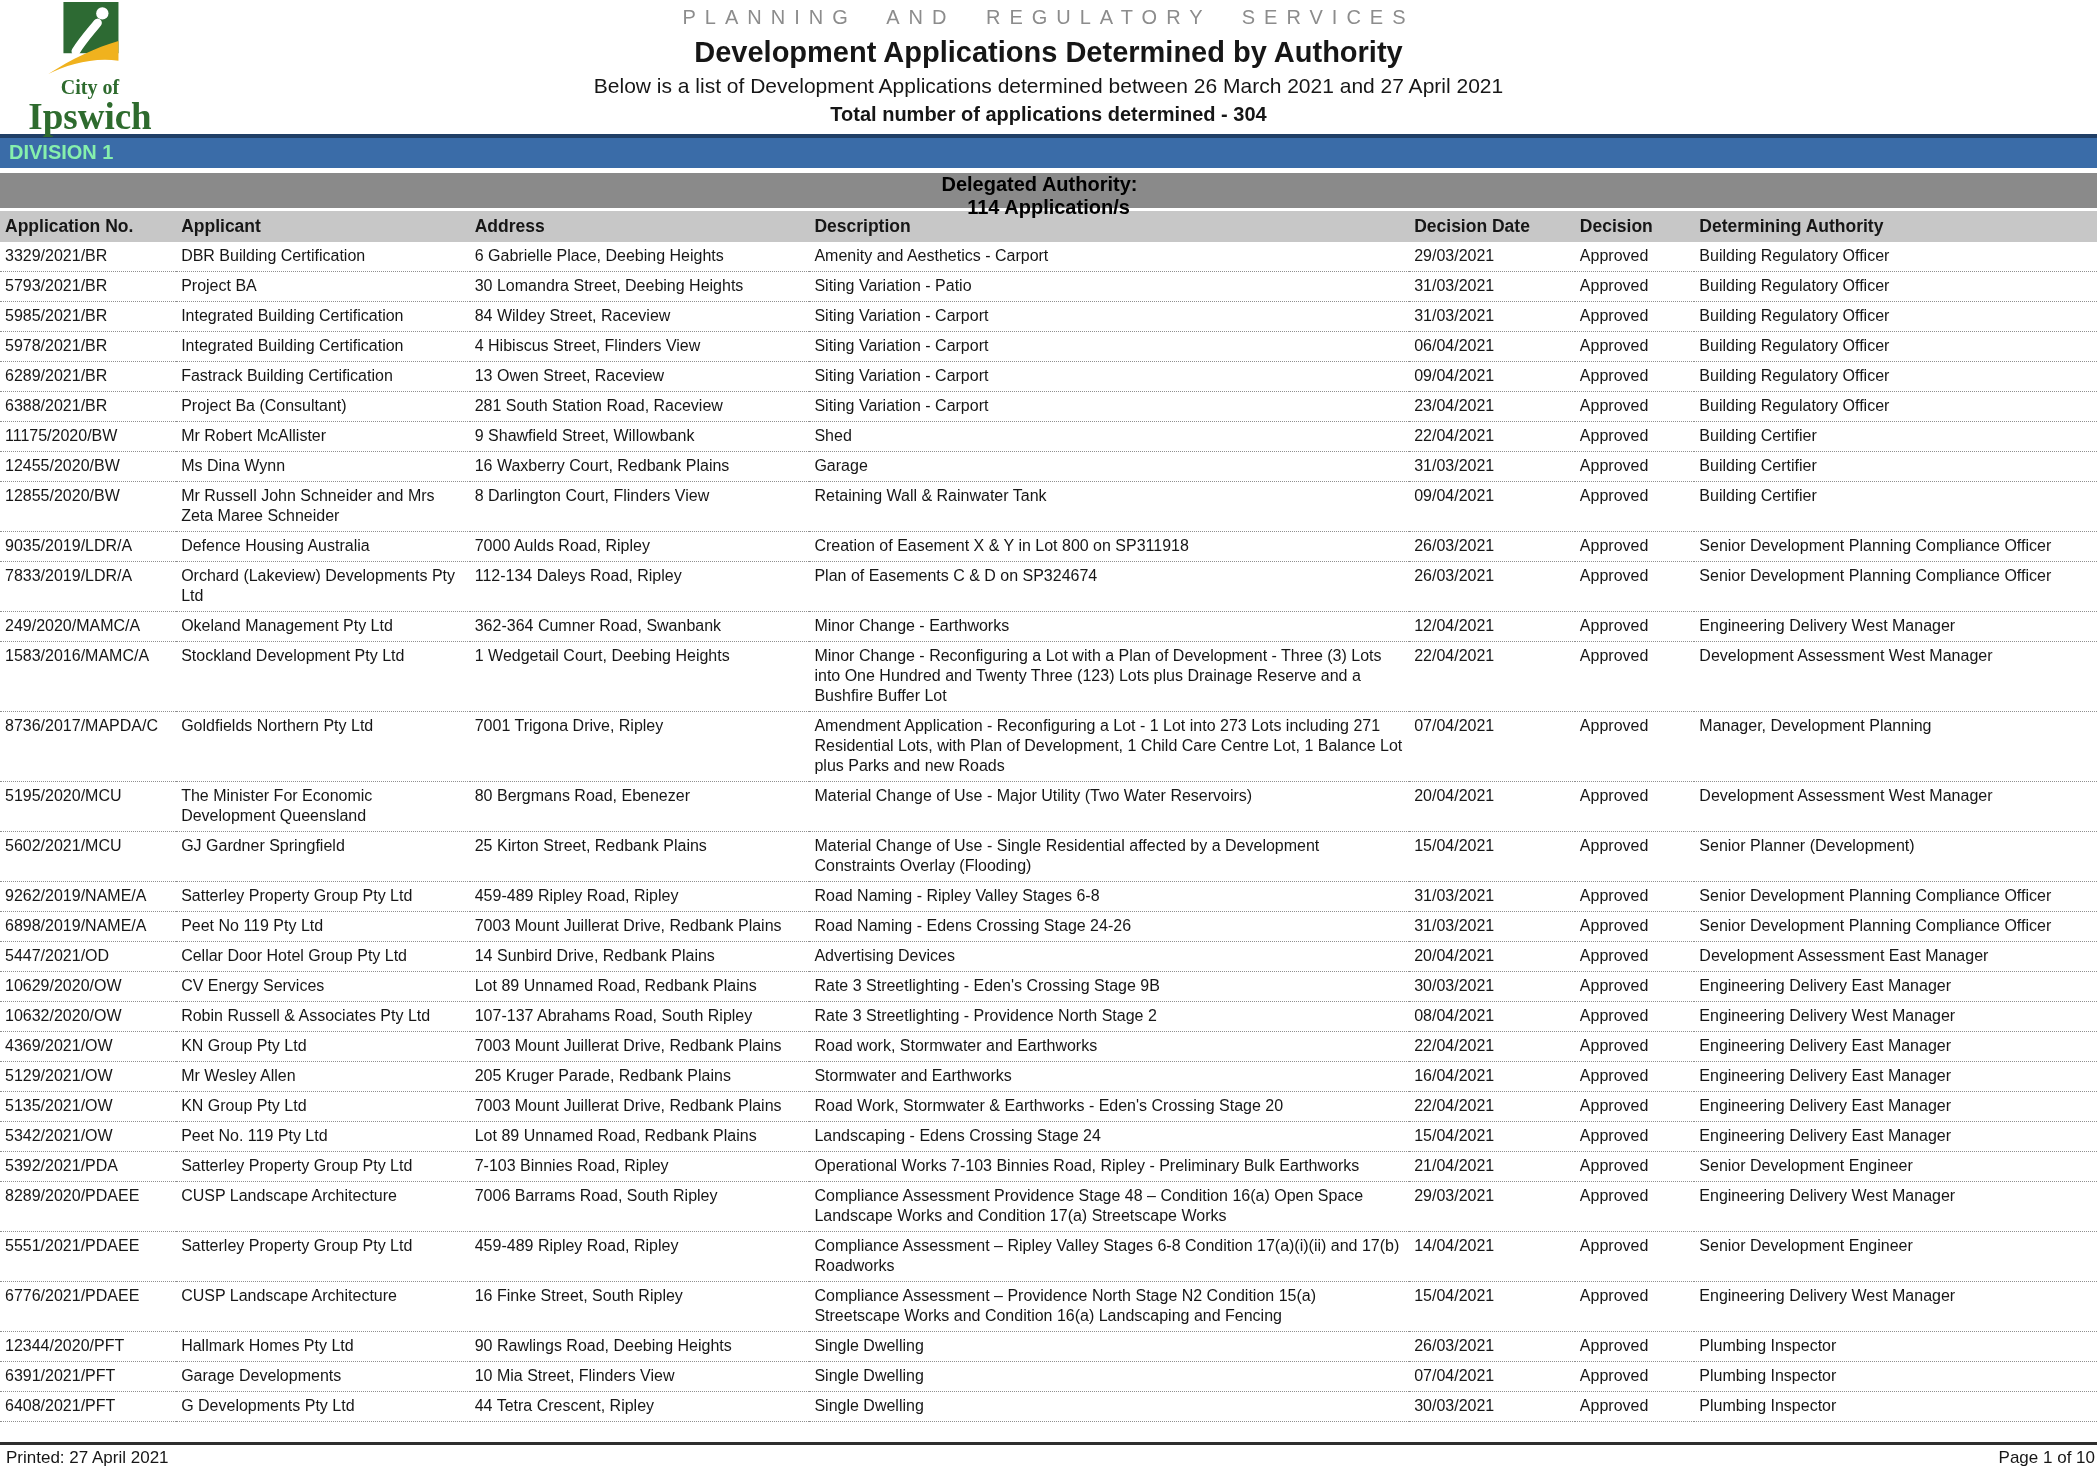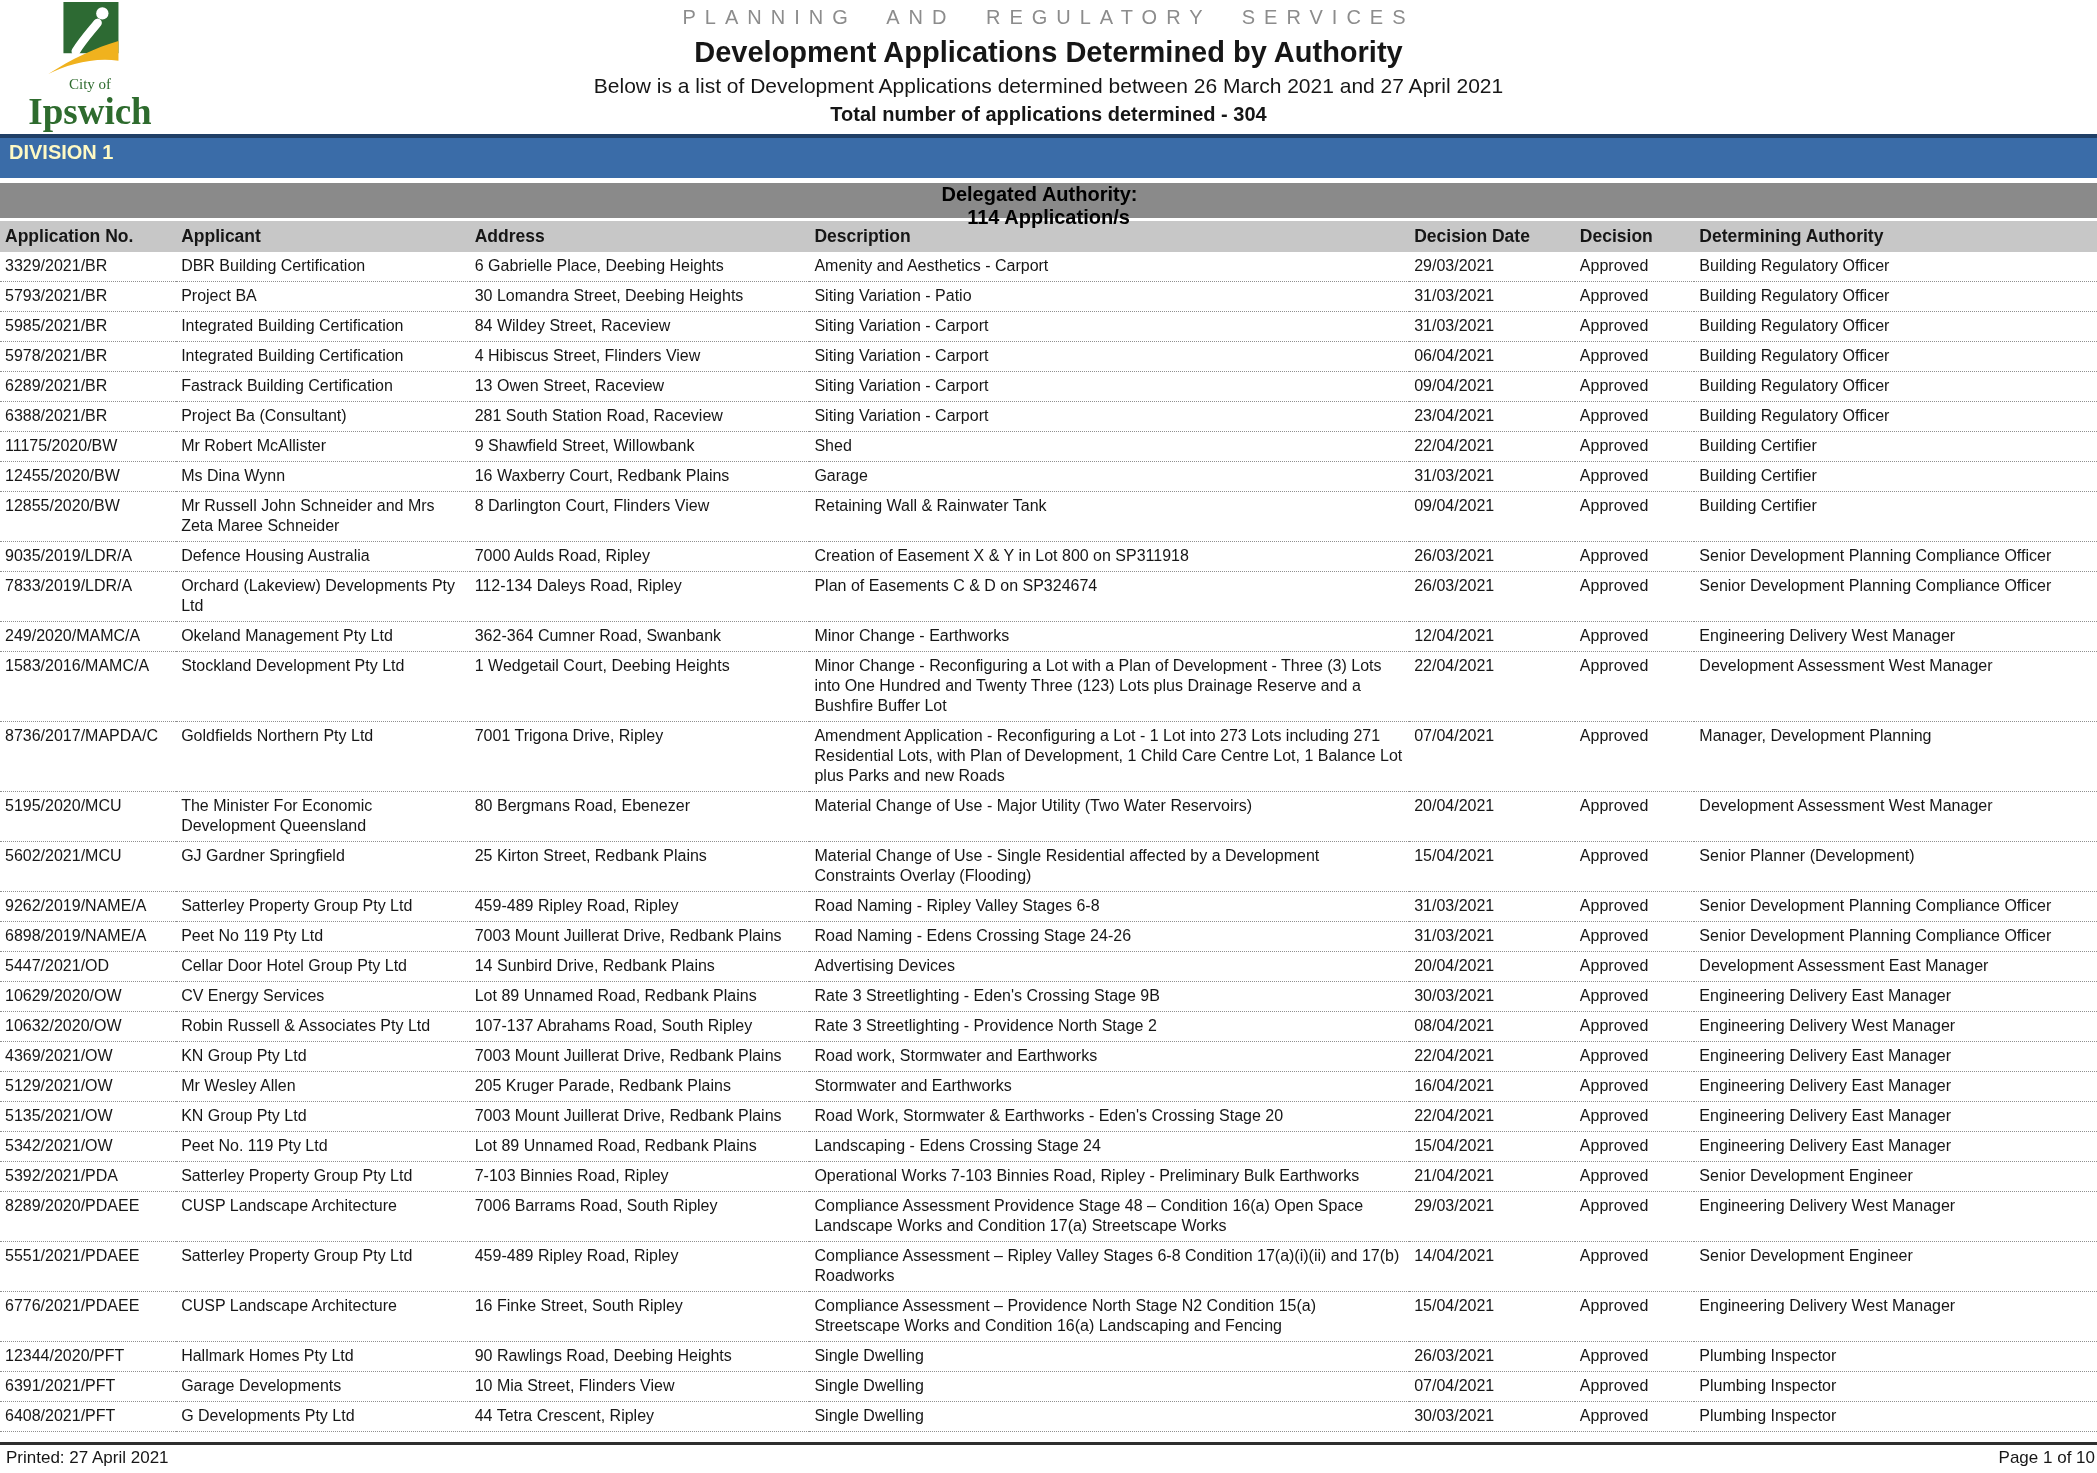--- a/index.html
+++ b/index.html
@@ -7,33 +7,33 @@
   .page {
     width:2097px; height:1473px; background:#fff; position:relative;
     font-family:"Liberation Sans", sans-serif; color:#161616; overflow:hidden;
     margin:0 auto;
   }
 
   
   .top { position:relative; height:134px; }
   .logo { position:absolute; left:6px; top:2px; width:168px; text-align:center; line-height:1; }
   .logo svg { display:block; margin:0 auto; }
-  .logo-cityof { font-family:"Liberation Serif", serif; color:#2E6B2E; font-size:15px; font-weight:normal; margin-top:1px; }
+  .logo-cityof { font-family:"Liberation Serif", serif; color:#2E6B2E; font-size:20px; font-weight:bold; margin-top:1px; }
   .logo-name   { font-family:"Liberation Serif", serif; color:#2E6B2E; font-size:37px; font-weight:bold; margin-top:1px; }
 
   .head-text { text-align:center; padding-top:6px; }
   .dept  { color:#8C8C8C; font-size:20px; letter-spacing:9px; word-spacing:16px; }
   .title { font-size:29px; font-weight:bold; margin:7px 0 0 0; }
   .subtitle { font-size:21px; margin-top:5px; }
   .total { font-size:20px; font-weight:bold; margin-top:5px; }
 
   
   .division-bar {
-    height:44px; background:#3A6CA8; border-top:4px solid #203F66;
-    color:#fef9c3; font-weight:bold; font-size:20px; line-height:29px; padding-left:9px;
+    height:34px; background:#3A6CA8; border-top:4px solid #203F66;
+    color:#86efac; font-weight:bold; font-size:20px; line-height:29px; padding-left:9px;
   }
   .delegated-bar {
     height:35px; background:#8A8A8A; margin-top:5px;
     display:flex; align-items:center; font-weight:bold; font-size:20px; color:#000;flex-direction:column;
   }
   .dl { padding-left:9px; width:232px; }
 
   
   table { width:100%; border-collapse:collapse; table-layout:fixed; margin-top:3px; }
   thead th {

